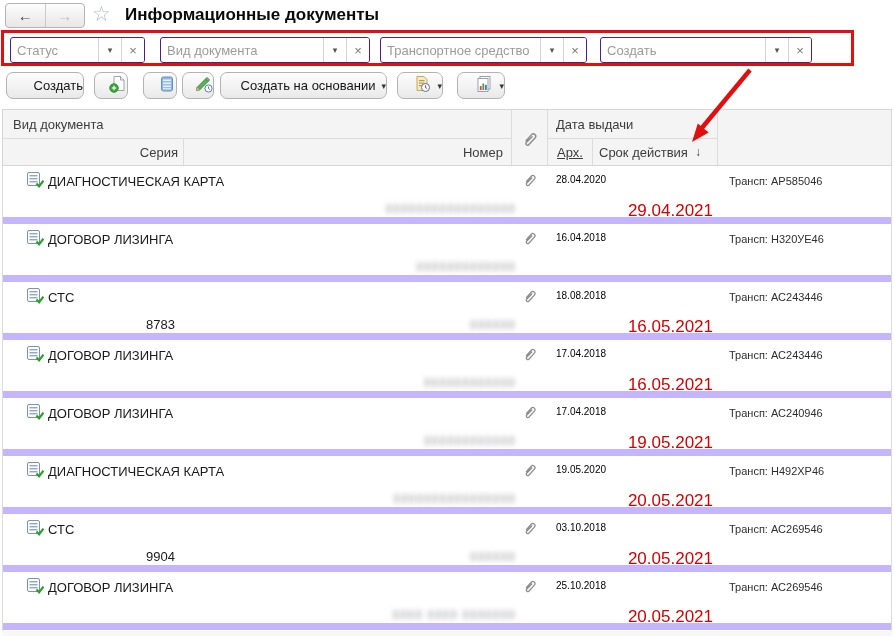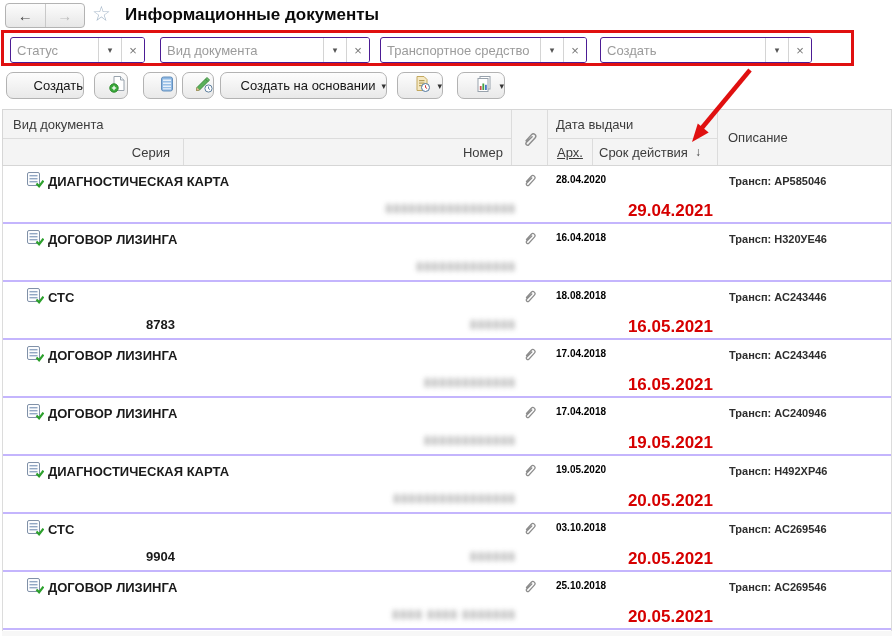--- a/index.html
+++ b/index.html
@@ -31,29 +31,29 @@
        display:flex;align-items:center;justify-content:flex-end;gap:6px;}
   .caret{font-size:9px;color:#333;}
   
   .thead{position:absolute;left:2px;top:109px;width:890px;height:57px;background:#f4f4f4;
          border:1px solid #d6d6d6;box-sizing:border-box;}
   .thead .c{position:absolute;box-sizing:border-box;font-size:13px;color:#3c3c3c;display:flex;align-items:center;}
   .hA{left:0;top:0;width:509px;height:29px;border-right:1px solid #dcdcdc;border-bottom:1px solid #dcdcdc;padding-left:10px;}
   .hClip{left:509px;top:0;width:36px;height:55px;border-right:1px solid #dcdcdc;align-items:flex-start;justify-content:center;padding-top:7px;}
   .hC{left:545px;top:0;width:170px;height:29px;border-right:1px solid #dcdcdc;border-bottom:1px solid #dcdcdc;padding-left:8px;}
   .hD{left:715px;top:0;width:173px;height:55px;padding-left:10px;}
-  .hE{left:0;top:29px;width:181px;height:26px;border-right:1px solid #dcdcdc;justify-content:flex-end;padding-right:13px;}
+  .hE{left:0;top:29px;width:181px;height:26px;border-right:1px solid #dcdcdc;justify-content:flex-end;padding-right:5px;}
   .hF{left:181px;top:29px;width:328px;height:26px;border-right:1px solid #dcdcdc;justify-content:flex-end;padding-right:8px;}
   .hG{left:545px;top:29px;width:45px;height:26px;border-right:1px solid #dcdcdc;justify-content:center;text-decoration:underline;}
   .hH{left:590px;top:29px;width:125px;height:26px;border-right:1px solid #dcdcdc;padding-left:6px;gap:7px;}
   .sorticon{font-size:12px;color:#444;}
   
   .tbody{position:absolute;left:2px;top:166px;width:890px;height:465px;box-sizing:border-box;
          border-left:1px solid #dcdcdc;border-right:1px solid #dcdcdc;background:#fff;}
-  .row{position:absolute;left:0;width:888px;height:58px;border-bottom:2px solid #c4b5fd;box-sizing:border-box;font-weight:bold;}
+  .row{position:absolute;left:0;width:888px;height:58px;border-bottom:7px solid #c4b5fd;box-sizing:border-box;}
   .ticon{position:absolute;left:24px;top:6px;}
   .ttype{position:absolute;left:45px;top:8px;font-size:13px;color:#1a1a1a;}
   .tclip{position:absolute;left:520px;top:7px;}
   .tiss{position:absolute;left:553px;top:8px;font-size:10px;color:#000000;}
   .tdesc{position:absolute;left:726px;top:9px;font-size:11px;color:#2e2e2e;}
   .tser{position:absolute;left:0;top:35px;width:172px;text-align:right;font-size:13px;color:#1a1a1a;}
   .tnum{position:absolute;left:185px;top:36px;width:328px;text-align:right;font-size:12px;color:#9a9a9a;
         filter:blur(2.6px);opacity:.85;letter-spacing:1px;}
   .texp{position:absolute;left:545px;top:35px;width:165px;text-align:right;font-size:17px;color:var(--red);}
   .bstrip{position:absolute;left:2px;top:631px;width:890px;height:5px;background:#f7f7f7;}
@@ -154,21 +154,20 @@
   </div>
 
   <div class="thead">
     <div class="c hA">Вид документа</div>
     <div class="c hClip">
       <span><svg width="15" height="17" viewBox="0 0 13 15">
         <path d="M3.5 8.5 L8.3 3.2 a2.1 2.1 0 0 1 3.1 2.9 L5.8 12.2 a1.5 1.5 0 0 1 -2.2 -2 L8.8 5" fill="none" stroke="#8d8d8d" stroke-width="1.3" stroke-linecap="round"></path>
       </svg></span>
     </div>
     <div class="c hC">Дата выдачи</div>
-    <div class="c hD">Описание</div>
     <div class="c hE">Серия</div>
     <div class="c hF">Номер</div>
     <div class="c hG">Арх.</div>
     <div class="c hH">
       <span>Срок действия</span>
       <span class="sorticon">↓</span>
     </div>
   </div>
 
   <div class="tbody">

